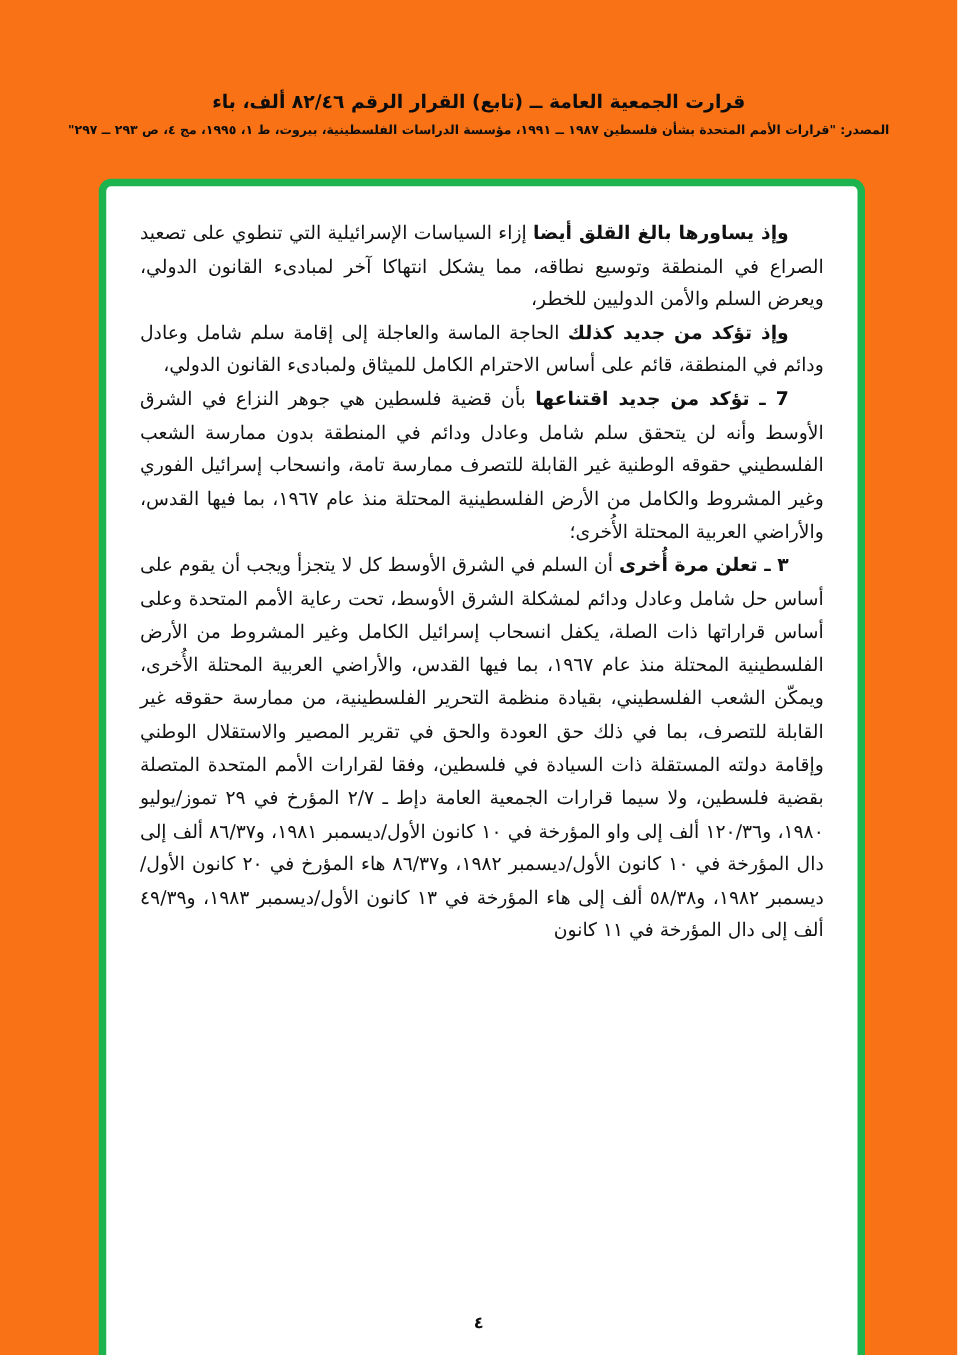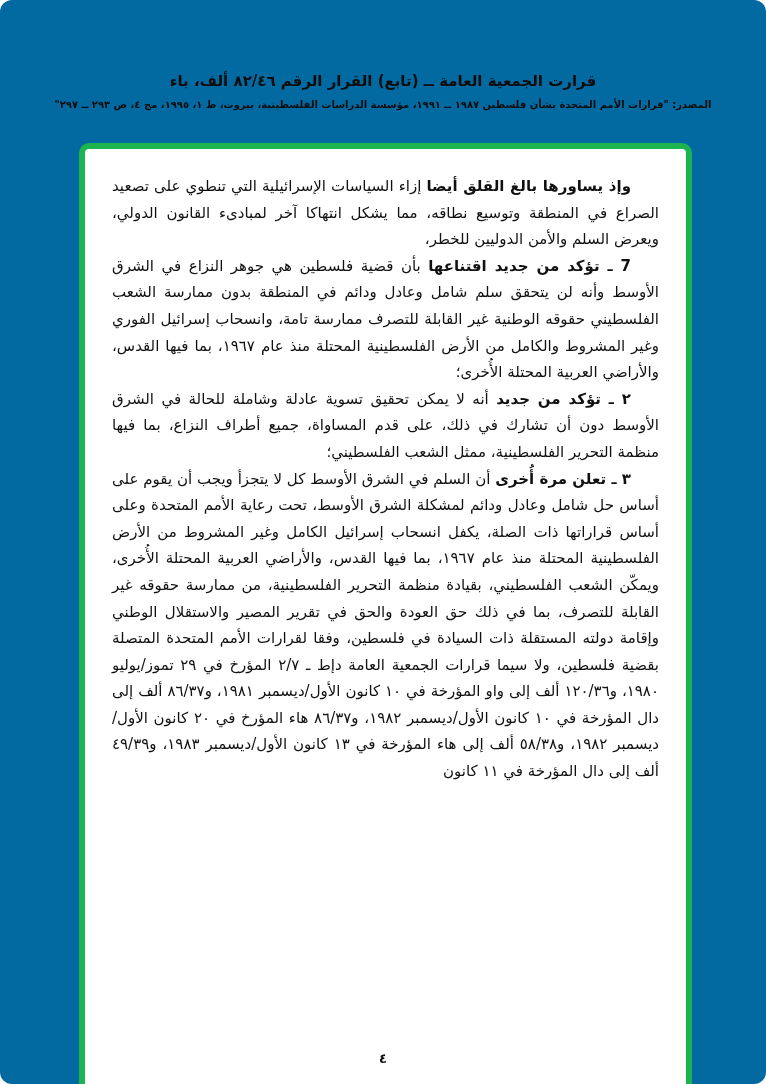--- a/index.html
+++ b/index.html
@@ -1,25 +1,24 @@
 <!DOCTYPE html>
 <html lang="ar" dir="rtl"><head>
 <meta charset="utf-8">
 <style>
   html, body { margin: 0; padding: 0; background: #ffffff; }
   .page {
     position: relative;
     width: 766px;
     height: 1084px;
-    background: #0369a1;
+    background: #f97316;
     direction: rtl;
     font-family: "DejaVu Sans", sans-serif;
     color: #111111;
     overflow: hidden;
-    border-radius: 12px;
   }
   .doc-header { padding-top: 72px; }
   .doc-title {
     margin: 0;
     text-align: center;
     font-size: 15px;
     font-weight: bold;
     color: #0d0d0d;
   }
   .doc-source {
@@ -77,28 +76,28 @@
     <div class="doc-source">المصدر: "قرارات الأمم المتحدة بشأن فلسطين ١٩٨٧ ــ ١٩٩١، مؤسسة الدراسات الفلسطينية، بيروت، ط ١، ١٩٩٥، مج ٤، ص ٢٩٣ ــ ٢٩٧"</div>
   </header>
 
   <div class="green-box" style="border-color: rgb(29, 179, 78);">
     <div class="body-text">
 
       <p>
         <strong class="lead">وإذ يساورها بالغ القلق أيضا</strong><span> إزاء السياسات الإسرائيلية التي تنطوي على تصعيد الصراع في المنطقة وتوسيع نطاقه، مما يشكل انتهاكا آخر لمبادىء القانون الدولي، ويعرض السلم والأمن الدوليين للخطر،</span>
       </p>
 
+      <p>
+        <strong class="lead">وإذ تؤكد من جديد كذلك</strong><span> الحاجة الماسة والعاجلة إلى إقامة سلم شامل وعادل ودائم في المنطقة، قائم على أساس الاحترام الكامل للميثاق ولمبادىء القانون الدولي،</span>
+      </p>
 
       <p>
         <strong class="lead">7 ـ تؤكد من جديد اقتناعها</strong><span> بأن قضية فلسطين هي جوهر النزاع في الشرق الأوسط وأنه لن يتحقق سلم شامل وعادل ودائم في المنطقة بدون ممارسة الشعب الفلسطيني حقوقه الوطنية غير القابلة للتصرف ممارسة تامة، وانسحاب إسرائيل الفوري وغير المشروط والكامل من الأرض الفلسطينية المحتلة منذ عام ١٩٦٧، بما فيها القدس، والأراضي العربية المحتلة الأُخرى؛</span>
       </p>
 
-      <p>
-        <strong class="lead">٢ ـ تؤكد من جديد</strong><span> أنه لا يمكن تحقيق تسوية عادلة وشاملة للحالة في الشرق الأوسط دون أن تشارك في ذلك، على قدم المساواة، جميع أطراف النزاع، بما فيها منظمة التحرير الفلسطينية، ممثل الشعب الفلسطيني؛</span>
-      </p>
 
       <p>
         <strong class="lead">٣ ـ تعلن مرة أُخرى</strong><span> أن السلم في الشرق الأوسط كل لا يتجزأ ويجب أن يقوم على أساس حل شامل وعادل ودائم لمشكلة الشرق الأوسط، تحت رعاية الأمم المتحدة وعلى أساس قراراتها ذات الصلة، يكفل انسحاب إسرائيل الكامل وغير المشروط من الأرض الفلسطينية المحتلة منذ عام ١٩٦٧، بما فيها القدس، والأراضي العربية المحتلة الأُخرى، ويمكّن الشعب الفلسطيني، بقيادة منظمة التحرير الفلسطينية، من ممارسة حقوقه غير القابلة للتصرف، بما في ذلك حق العودة والحق في تقرير المصير والاستقلال الوطني وإقامة دولته المستقلة ذات السيادة في فلسطين، وفقا لقرارات الأمم المتحدة المتصلة بقضية فلسطين، ولا سيما قرارات الجمعية العامة دإط ـ ٢/٧ المؤرخ في ٢٩ تموز/يوليو ١٩٨٠، و١٢٠/٣٦ ألف إلى واو المؤرخة في ١٠ كانون الأول/ديسمبر ١٩٨١، و٨٦/٣٧ ألف إلى دال المؤرخة في ١٠ كانون الأول/ديسمبر ١٩٨٢، و٨٦/٣٧ هاء المؤرخ في ٢٠ كانون الأول/ديسمبر ١٩٨٢، و٥٨/٣٨ ألف إلى هاء المؤرخة في ١٣ كانون الأول/ديسمبر ١٩٨٣، و٤٩/٣٩ ألف إلى دال المؤرخة في ١١ كانون</span>
       </p>
 
     </div>
   </div>
 
   <div class="page-number">٤</div>
 

